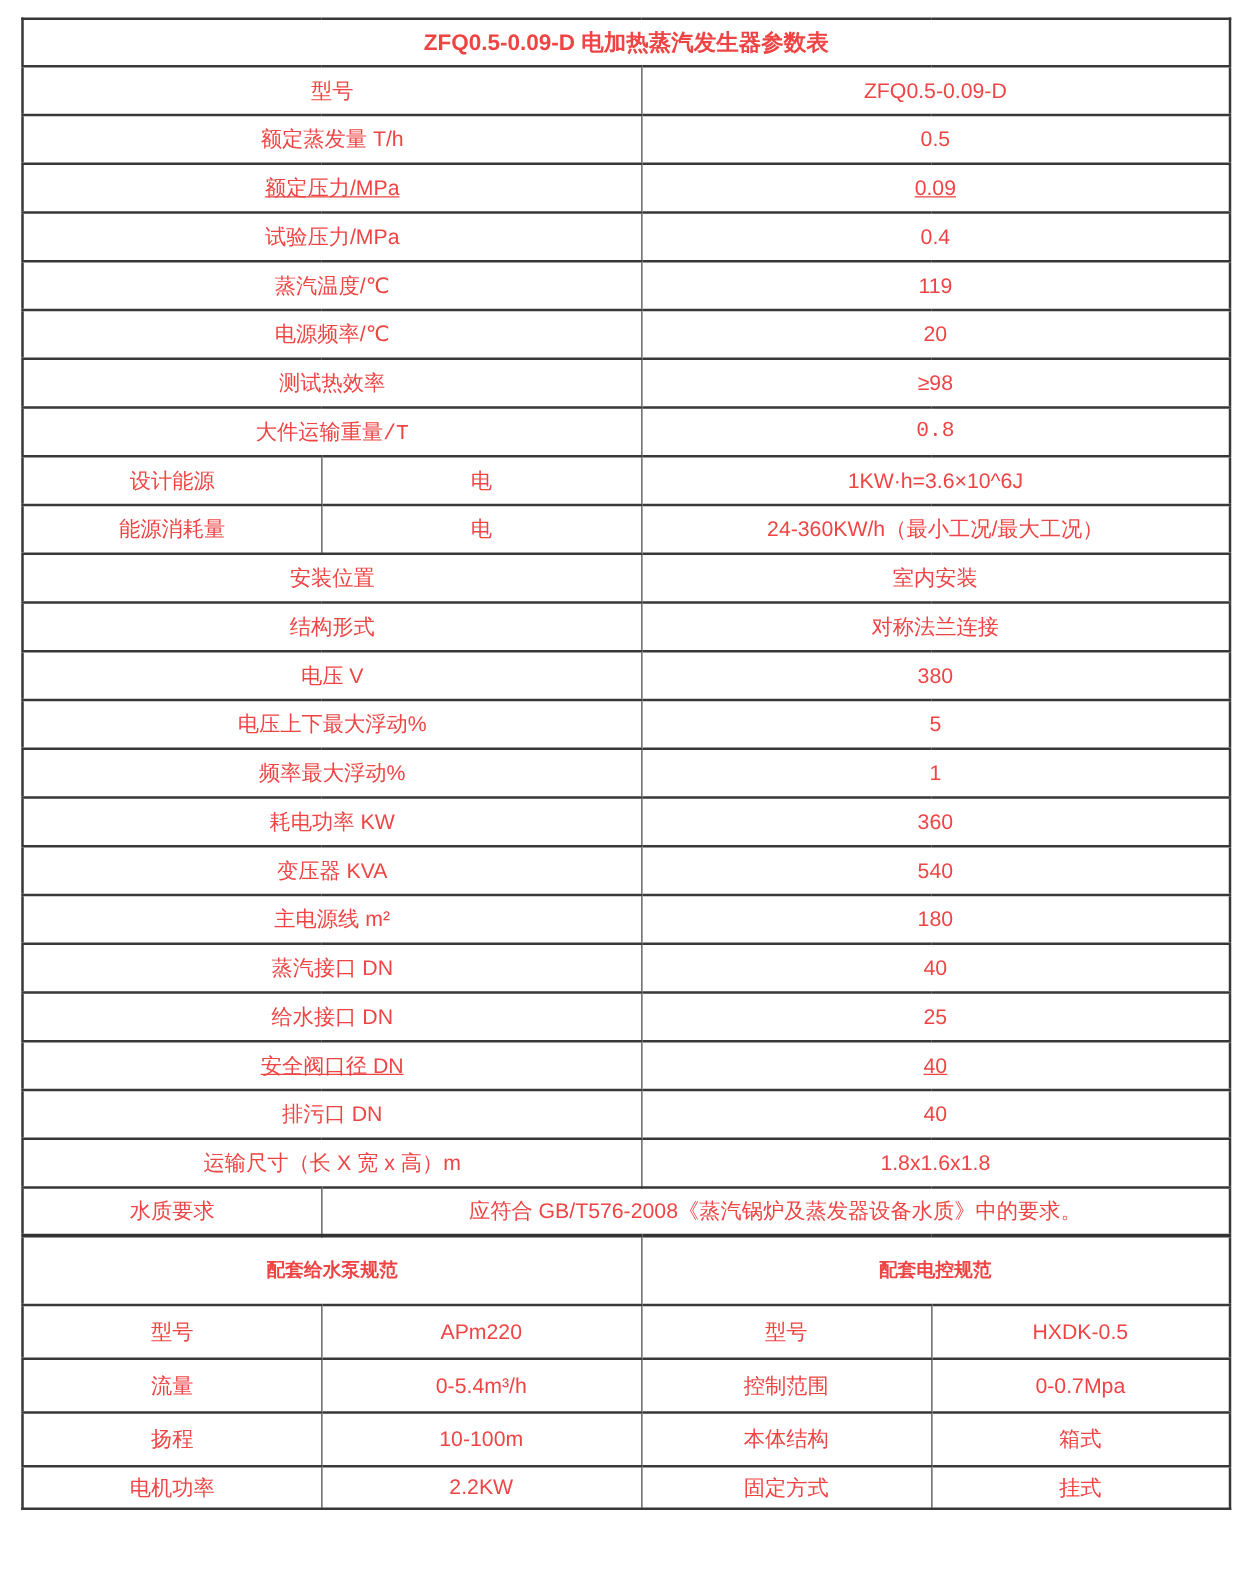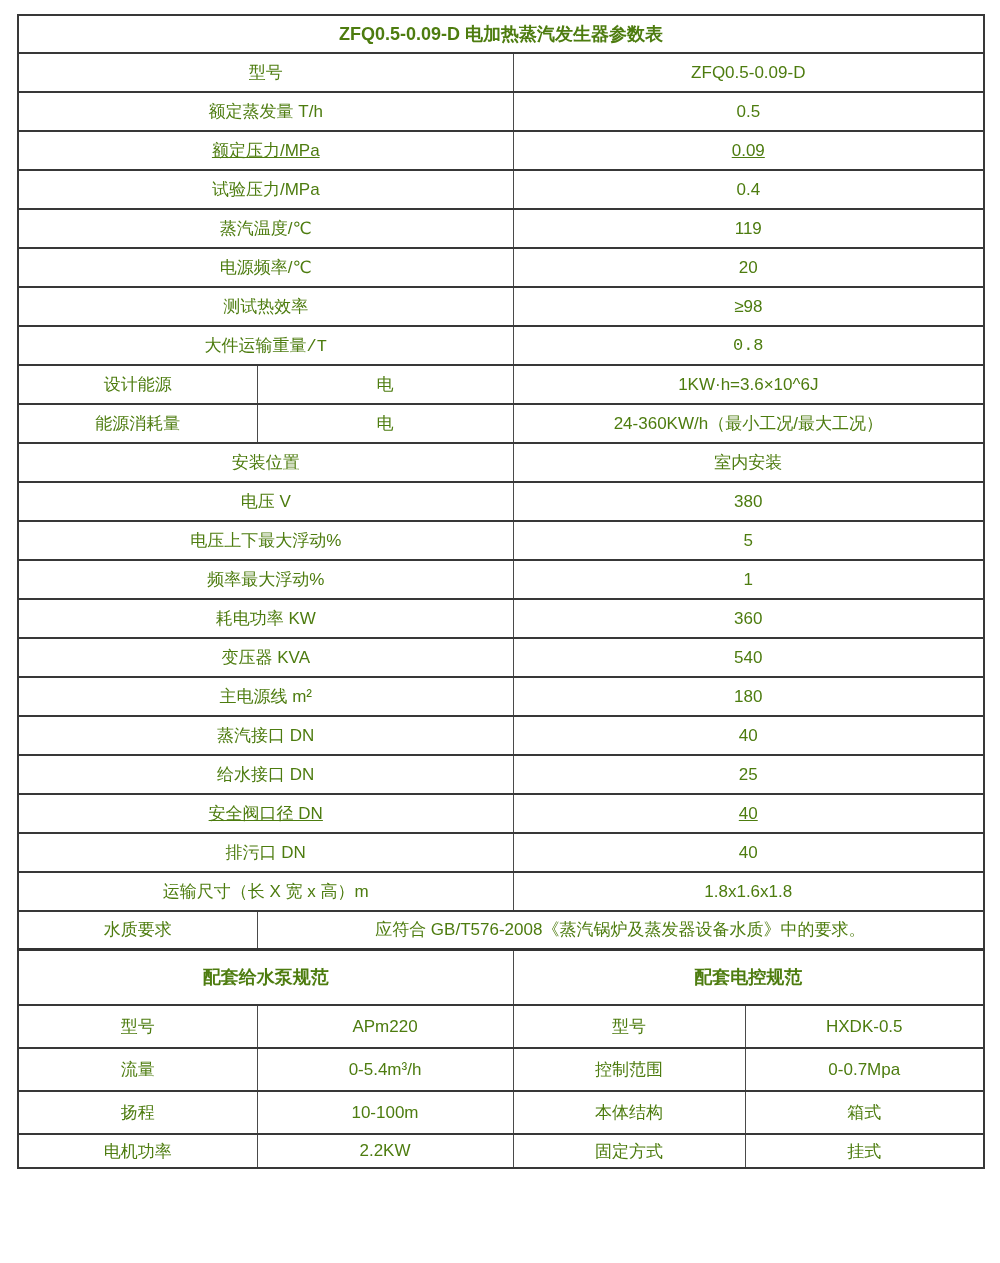--- a/index.html
+++ b/index.html
@@ -16,21 +16,21 @@
     box-sizing: border-box;
   }
   table.spec {
     position: absolute;
     top: 14px;
     left: 17px;
     width: 966px;
     border-collapse: collapse;
     table-layout: fixed;
     border: 2px solid #383838;
-    color: #4d7c0f;
+    color: #ef4444;
   }
   table.spec td {
     border-top: 2px solid #383838;
     border-left: 1px solid #4a4a4a;
     text-align: center;
     vertical-align: middle;
     font-size: 17px;
     padding: 0 4px;
     overflow: hidden;
     white-space: nowrap;
@@ -40,21 +40,21 @@
     font-weight: bold;
     font-size: 18px;
   }
   table.spec td.bold {
     font-weight: bold;
   }
   table.spec tr.thick-top td {
     border-top: 3px solid #333333;
   }
   table.spec tr.row-section td {
-    font-size: 18px;
+    font-size: 15px;
   }
 </style>
 </head>
 <body>
 
 <div class="page">
   <table class="spec">
     <colgroup>
       <col style="width:239px">
       <col style="width:256px">
@@ -103,20 +103,24 @@
           <td colspan="2">1KW·h=3.6×10^6J</td>
         </tr>
         <tr class="row-data" style="height: 39px;">
           <td colspan="1">能源消耗量</td>
           <td colspan="1">电</td>
           <td colspan="2">24-360KW/h（最小工况/最大工况）</td>
         </tr>
         <tr class="row-data" style="height: 39px;">
           <td colspan="2">安装位置</td>
           <td colspan="2">室内安装</td>
+        </tr>
+        <tr class="row-data" style="height: 39px;">
+          <td colspan="2">结构形式</td>
+          <td colspan="2">对称法兰连接</td>
         </tr>
         <tr class="row-data" style="height: 39px;">
           <td colspan="2">电压 V</td>
           <td colspan="2">380</td>
         </tr>
         <tr class="row-data" style="height: 39px;">
           <td colspan="2">电压上下最大浮动%</td>
           <td colspan="2">5</td>
         </tr>
         <tr class="row-data" style="height: 39px;">

